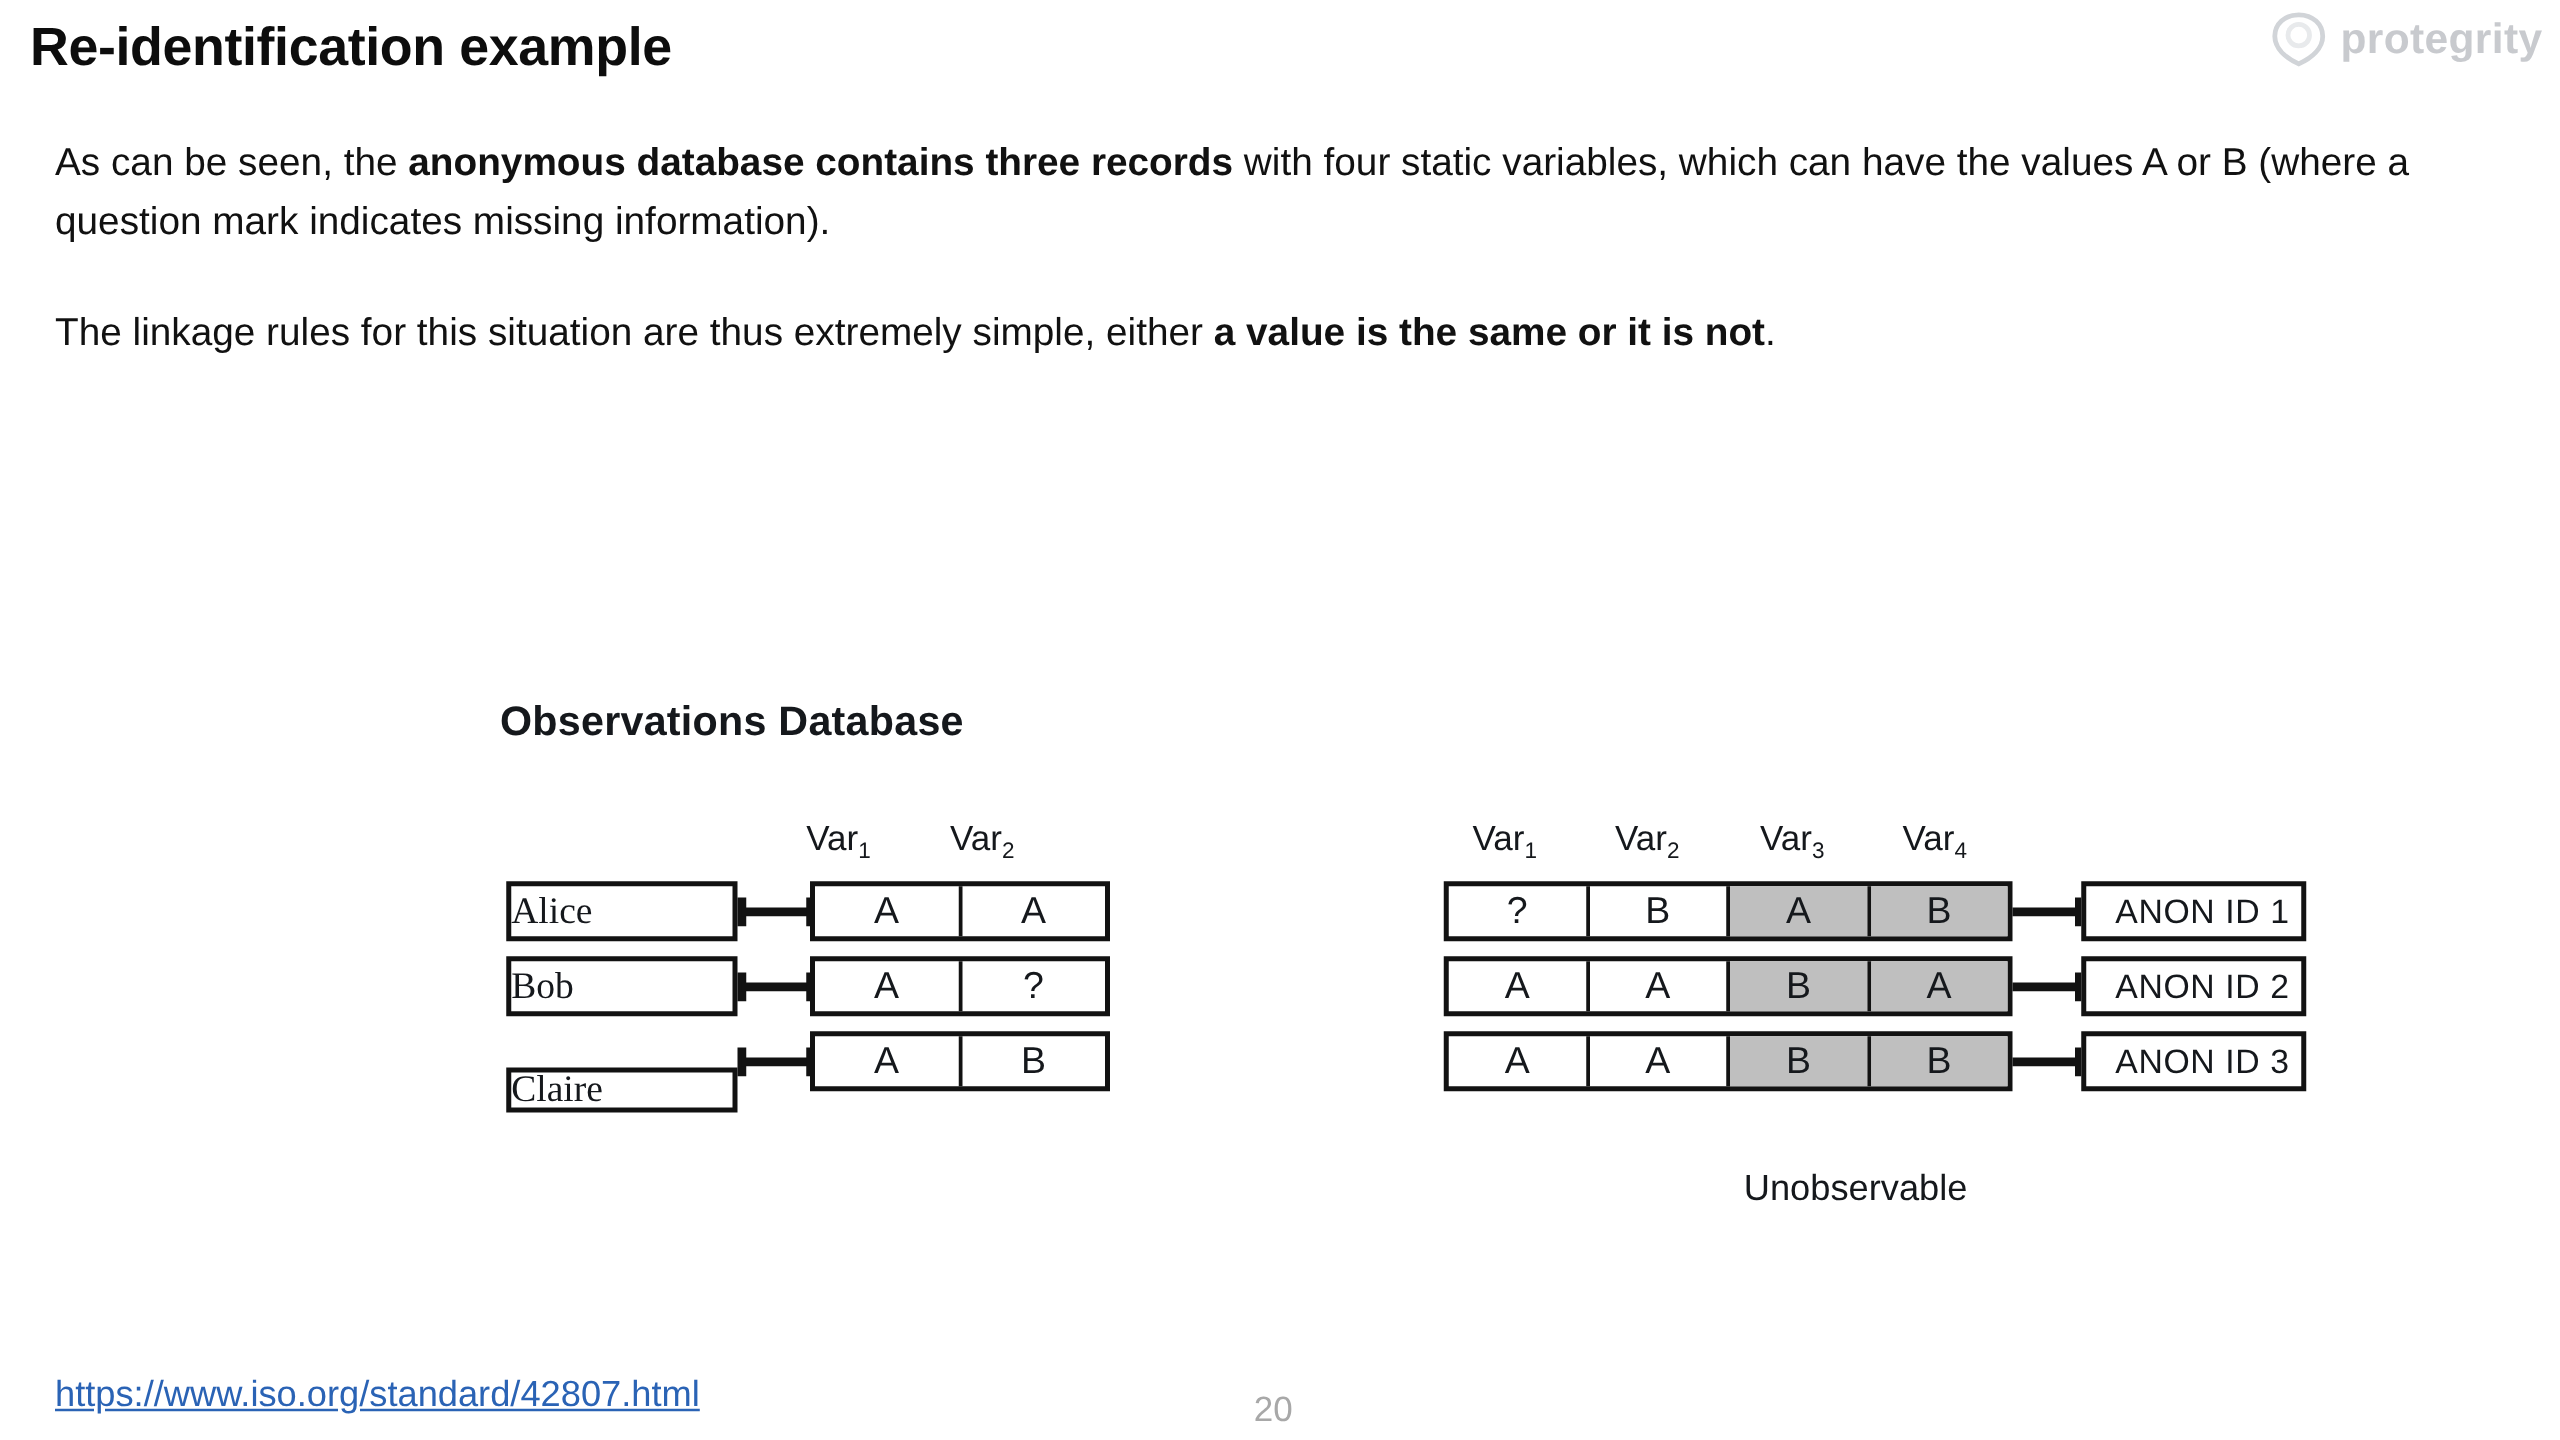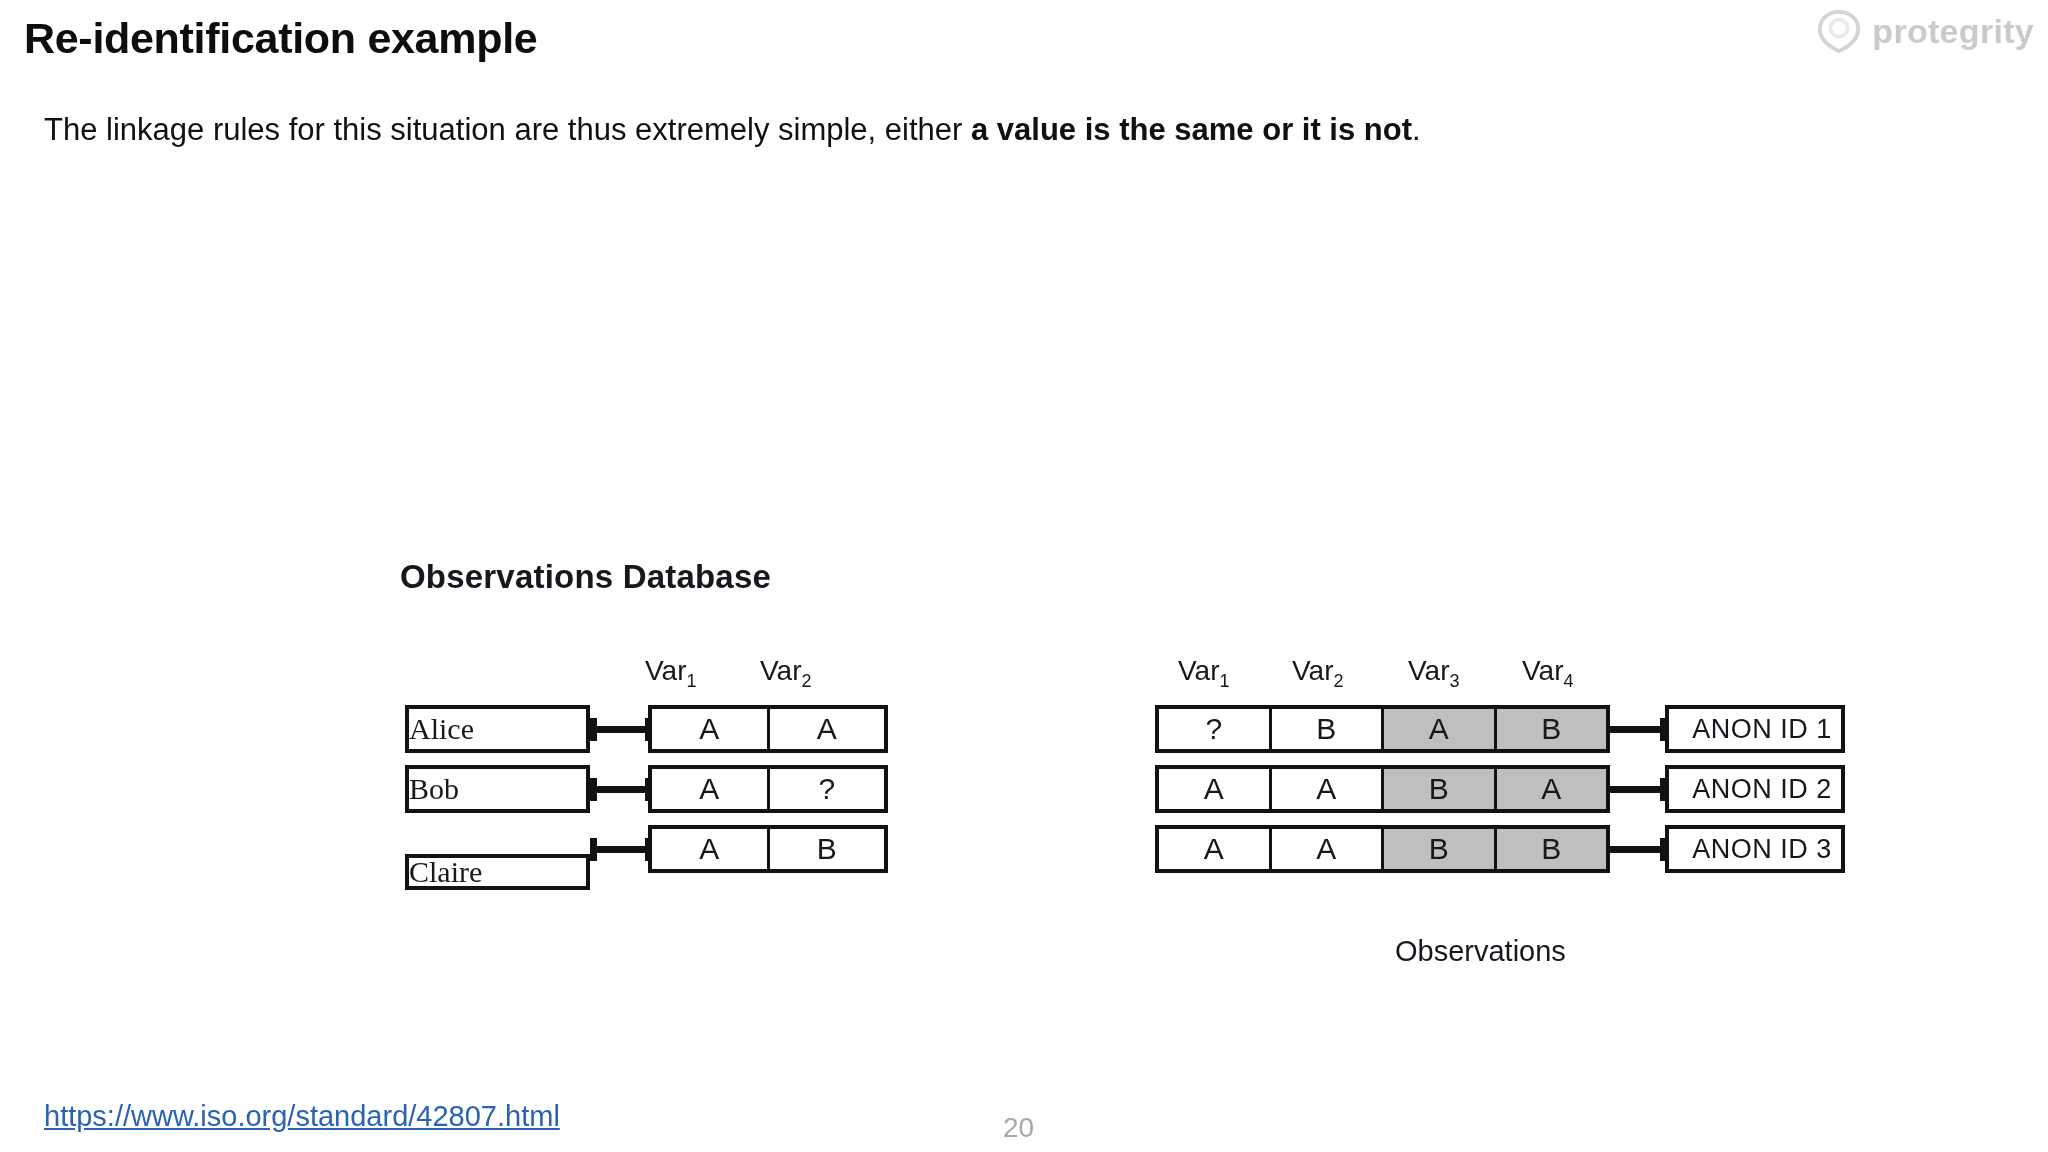--- a/index.html
+++ b/index.html
@@ -174,20 +174,21 @@
   <span class="logo-mark">
     <svg viewBox="0 0 48 48" width="46" height="46" aria-hidden="true">
       <path d="M24 4 C12 4 4 12 4 22 C4 32 13 40 24 45 C35 40 44 32 44 22 C44 12 36 4 24 4 Z" fill="none" stroke="#cfd2d6" stroke-width="4"></path>
       <circle cx="24" cy="21" r="9" fill="none" stroke="#e7e9eb" stroke-width="4"></circle>
     </svg>
   </span>
   <span class="logo-text">protegrity</span>
 </div>
 
 <div class="body-text">
+  <p class="para"><span>As can be seen, the </span><b>anonymous database contains three records</b><span> with four static variables, which can have the values A or B (where a question mark indicates missing information).</span></p>
   <p class="para"><span>The linkage rules for this situation are thus extremely simple, either </span><b>a value is the same or it is not</b><span>.</span></p>
 </div>
 
 <div class="figure">
 
   <div class="fig-heading" id="obs-heading">Observations Database</div>
 
 
   <div id="fig-dynamic">
       <div class="varlabel" style="left: 645px; top: 115px;">Var<sub>1</sub></div>
@@ -252,21 +253,21 @@
         <div class="valcell">A</div>
         <div class="valcell">A</div>
         <div class="valcell shaded">B</div>
         <div class="valcell shaded">B</div>
       </div>
       <div class="connector" style="left: 1610px; top: 306px; width: 56px;"></div>
       <div class="cap" style="left: 1660px; top: 298px;"></div>
       <div class="cellbox idbox" style="left: 1665px; top: 285px; width: 180px; height: 48px;">
         <div class="">ANON  ID 3</div>
       </div>
-      <div class="unobservable-label" style="left: 1395px; top: 395px;">Observations</div>
+      <div class="unobservable-label" style="left: 1395px; top: 395px;">Unobservable</div>
     </div>
 
   <svg class="overlay" id="link-overlay">
     <defs>
       <marker id="dotArrow" markerWidth="7" markerHeight="7" refX="5" refY="3.5" orient="auto">
         <path d="M0,0 L7,3.5 L0,7 z" fill="#111111"></path>
       </marker>
       <marker id="dashArrow" markerWidth="7" markerHeight="7" refX="5" refY="3.5" orient="auto">
         <path d="M0,0 L7,3.5 L0,7 z" fill="#9b9b9b"></path>
       </marker>

